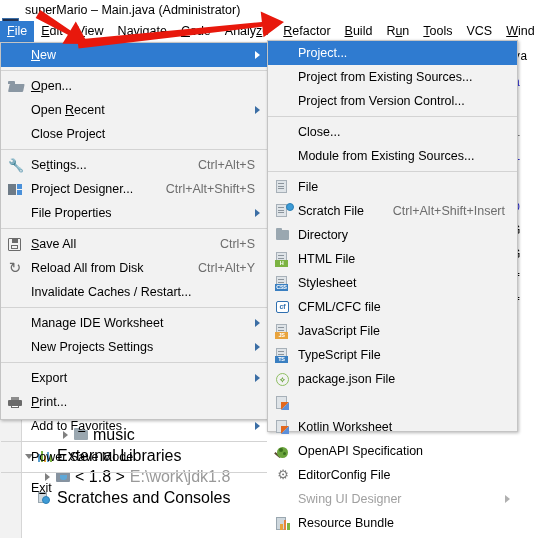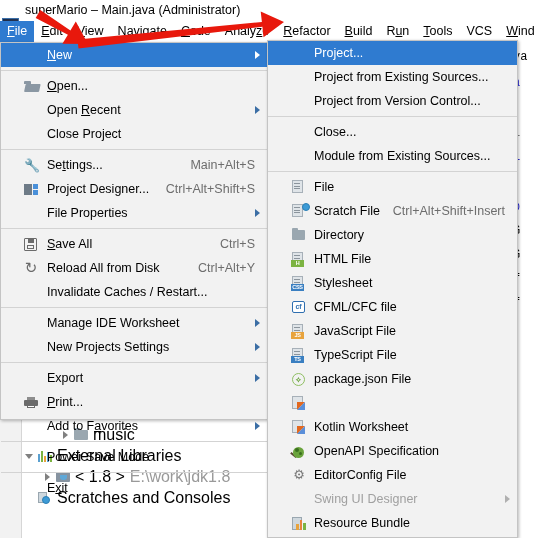--- a/index.html
+++ b/index.html
@@ -152,21 +152,21 @@
     background: #f2f2f2;
     border: 1px solid #c4c4c4;
     box-shadow: 1px 1px 3px rgba(0,0,0,0.28);
     font-size: 12.5px;
     color: #000000;
     box-sizing: border-box;
     z-index: 20;
   }
   .mrow {
     position: relative; display: flex; align-items: center;
-    height: 24px; padding: 0 0 0 16px; box-sizing: border-box;
+    height: 24px; padding: 0 0 0 0; box-sizing: border-box;
     white-space: nowrap;
   }
   .mrow.sel { background: #2f7bd0; color: #ffffff; }
   .mrow.disabled .mlabel { color: #a0a0a0; }
   .micon {
     width: 22px; height: 16px; flex: 0 0 auto;
     position: relative; margin-left: 4px;
   }
   .mlabel { flex: 1 1 auto; padding-left: 4px; line-height: 16px; }
   .mlabel .mn { text-decoration: underline; }
@@ -182,21 +182,21 @@
   .msep {
     height: 1px; background: #d3d3d3; margin: 3px 0;
   }
 
   
   #file-menu {
     left: 0px; top: 42px; width: 268px; height: 378px;
   }
   
   #new-menu {
-    left: 267px; top: 40px; width: 251px; height: 498px;
+    left: 267px; top: 40px; width: 251px; height: 392px;
   }
 
   
   .g-folder-open {
     position: absolute; left: 3px; top: 3px; width: 15px; height: 11px;
   }
   .g-folder-open .b {
     position: absolute; left: 0; bottom: 0; width: 15px; height: 8px;
     background: #8a97a3; border-radius: 1px;
     transform: skewX(-12deg); transform-origin: bottom left;
@@ -399,21 +399,21 @@
       <div class="mrow">
         <span class="micon"></span>
         <span class="mlabel">Close Project</span>
       </div>
       <div class="msep"></div>
       <div class="mrow">
         <span class="micon">
           <span class="g-wrench">🔧</span>
         </span>
         <span class="mlabel">Se<span class="mn">t</span>tings...</span>
-        <span class="maccel">Main+Alt+S</span>
+        <span class="maccel">Ctrl+Alt+S</span>
       </div>
       <div class="mrow">
         <span class="micon">
           <span class="g-struct">
             <span class="a"></span>
             <span class="b"></span>
             <span class="c"></span>
           </span>
         </span>
         <span class="mlabel">Project Designer...</span>

